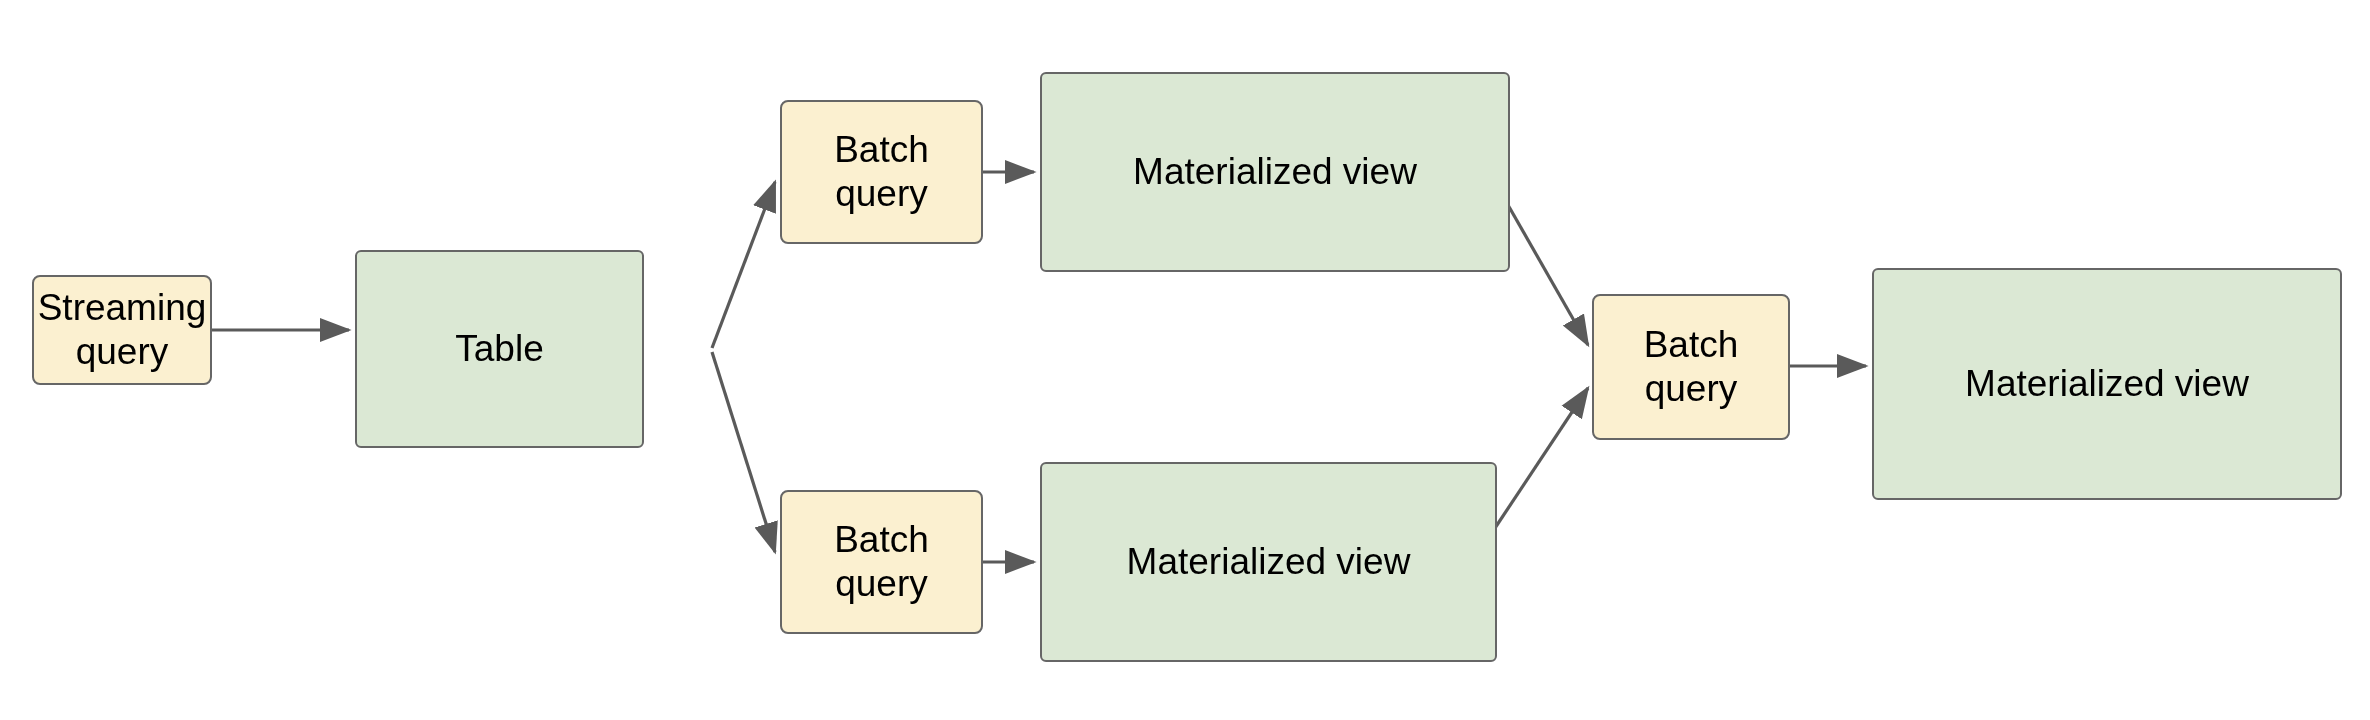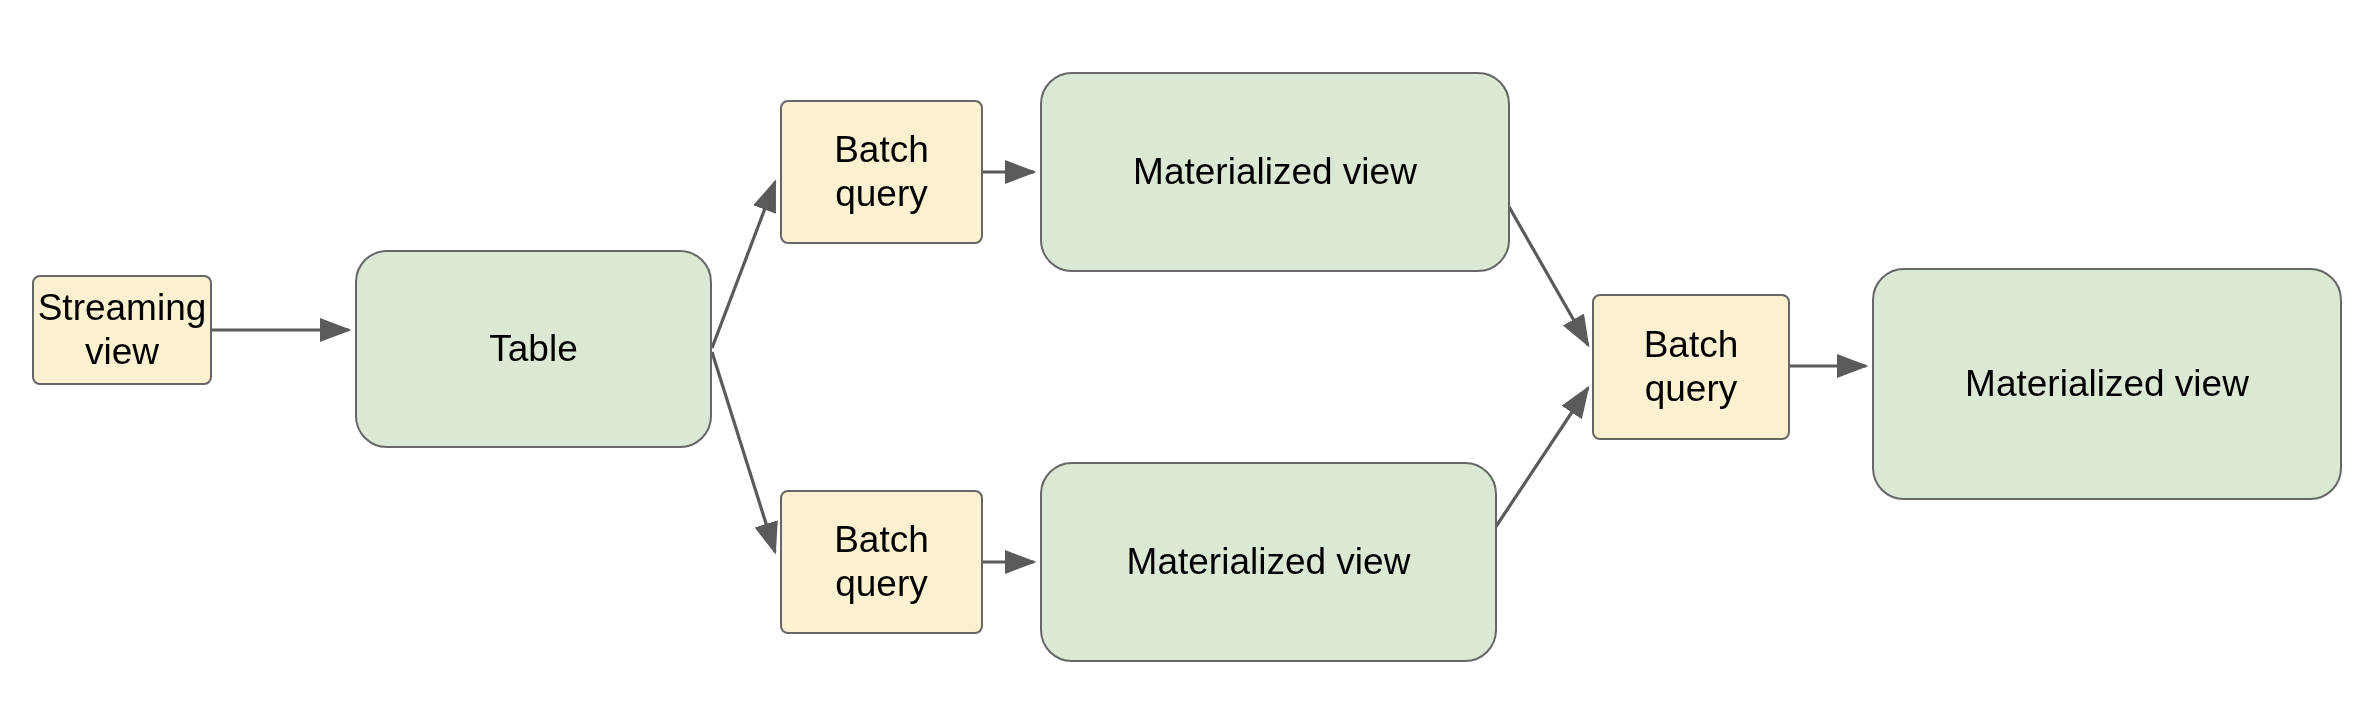--- a/index.html
+++ b/index.html
@@ -40,21 +40,21 @@
   }
   .node.process {
     background: #fbf0d0;
     border: 2px solid #666666;
     border-radius: 8px;
     font-size: 37px;
   }
   .node.store {
     background: #dbe8d4;
     border: 2px solid #666666;
-    border-radius: 32px;
+    border-radius: 6px;
     font-size: 37px;
   }
 </style>
 </head>
 <body>
 
 <div id="canvas" style="background: rgb(255, 255, 255);">
 
   <svg id="edge-layer" viewBox="0 0 2370 720" width="2370" height="720" xmlns="http://www.w3.org/2000/svg">
     <defs>
@@ -90,23 +90,23 @@
     <g>
       <line x1="1495" y1="528" x2="1588" y2="388" stroke="#5a5a5a" stroke-width="3.2" marker-end="url(#ah)"></line>
     </g>
 
     <g>
       <line x1="1790" y1="366" x2="1866" y2="366" stroke="#5a5a5a" stroke-width="3.2" marker-end="url(#ah)"></line>
     </g>
   </svg>
 
   <div class="node process" style="left: 32px; top: 275px; width: 180px; height: 110px; background: rgb(251, 240, 208); border-color: rgb(102, 102, 102); color: rgb(0, 0, 0);">Streaming
-view</div>
+query</div>
 
-  <div class="node store" style="left: 355px; top: 250px; width: 357px; height: 198px; background: rgb(219, 232, 212); border-color: rgb(102, 102, 102); color: rgb(0, 0, 0);">Table</div>
+  <div class="node store" style="left: 355px; top: 250px; width: 289px; height: 198px; background: rgb(219, 232, 212); border-color: rgb(102, 102, 102); color: rgb(0, 0, 0);">Table</div>
 
   <div class="node process" style="left: 780px; top: 100px; width: 203px; height: 144px; background: rgb(251, 240, 208); border-color: rgb(102, 102, 102); color: rgb(0, 0, 0);">Batch
 query</div>
 
   <div class="node store" style="left: 1040px; top: 72px; width: 470px; height: 200px; background: rgb(219, 232, 212); border-color: rgb(102, 102, 102); color: rgb(0, 0, 0);">Materialized view</div>
 
   <div class="node process" style="left: 780px; top: 490px; width: 203px; height: 144px; background: rgb(251, 240, 208); border-color: rgb(102, 102, 102); color: rgb(0, 0, 0);">Batch
 query</div>
 
   <div class="node store" style="left: 1040px; top: 462px; width: 457px; height: 200px; background: rgb(219, 232, 212); border-color: rgb(102, 102, 102); color: rgb(0, 0, 0);">Materialized view</div>

